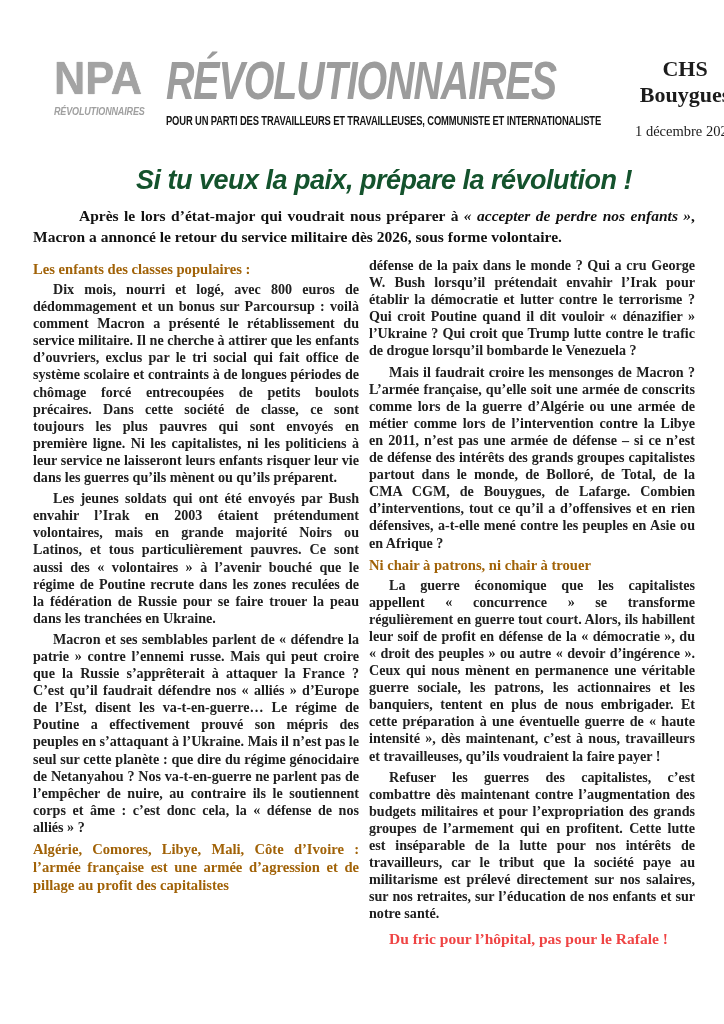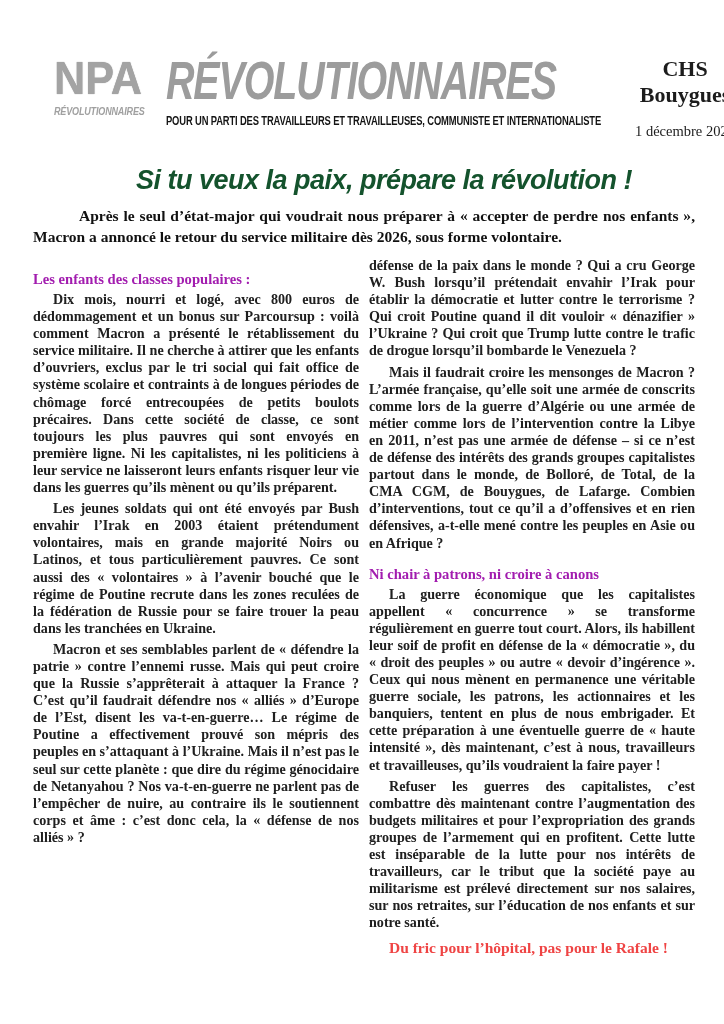--- a/index.html
+++ b/index.html
@@ -66,33 +66,33 @@
     font-weight:bold; font-style:italic;
     font-size:27px; letter-spacing:-0.5px; color:#14532d;
   }
 
   
   .intro {
     position:absolute; top:206px; left:33px; width:662px;
     font-weight:bold; font-size:15.5px; line-height:20.5px;
     text-align:justify; text-indent:46px; color:#111;
   }
-  .intro .quote { }
+  .intro .quote { font-style:italic; }
 
   
   .columns {
     position:absolute; top:257px; left:33px; width:662px;
     display:flex; gap:10px;
   }
   .col { width:326px; flex:0 0 auto; font-size:14.1px; line-height:17.1px; text-align:justify; color:#202020; }
   .col p { margin:0 0 4px 0; text-indent:20px;font-weight:bold; }
   .col p.no-indent { text-indent:0; }
   .col .subhead {
     font-weight:bold; font-size:14.6px; line-height:18px;
-    margin:13px 0 3px 0; text-align:justify; text-indent:0; color:#a21caf;
+    margin:3px 0 3px 0; text-align:justify; text-indent:0; color:#a16207;
   }
   .col .subhead .line { display:block; }
   .slogan {
     font-weight:bold; font-size:15.5px; margin-top:8px;
     text-indent:20px; color:#ef4444;
   }
 </style>
 </head>
 <body>
 
@@ -111,37 +111,38 @@
       <div class="edition-name">
         <div>CHS</div>
         <div>Bouygues</div>
       </div>
       <div class="edition-date">1 décembre 2025</div>
     </div>
   </div>
 
   <div class="headline">Si tu veux la paix, prépare la révolution !</div>
 
-  <div class="intro"><span>Après le seul d’état-major qui voudrait nous préparer à </span><span class="quote">« accepter de perdre nos enfants »</span><span>, Macron a annoncé le retour du service militaire dès 2026, sous forme volontaire.</span></div>
+  <div class="intro"><span>Après le lors d’état-major qui voudrait nous préparer à </span><span class="quote">« accepter de perdre nos enfants »</span><span>, Macron a annoncé le retour du service militaire dès 2026, sous forme volontaire.</span></div>
 
   <div class="columns">
 
     <div class="col">
       <div class="subhead">
         <span class="line">Les enfants des classes populaires :</span>
       </div>
       <p>Dix mois, nourri et logé, avec 800 euros de dédommagement et un bonus sur Parcoursup : voilà comment Macron a présenté le rétablissement du service militaire. Il ne cherche à attirer que les enfants d’ouvriers, exclus par le tri social qui fait office de système scolaire et contraints à de longues périodes de chômage forcé entrecoupées de petits boulots précaires. Dans cette société de classe, ce sont toujours les plus pauvres qui sont envoyés en première ligne. Ni les capitalistes, ni les politiciens à leur service ne laisseront leurs enfants risquer leur vie dans les guerres qu’ils mènent ou qu’ils préparent.</p>
       <p>Les jeunes soldats qui ont été envoyés par Bush envahir l’Irak en 2003 étaient prétendument volontaires, mais en grande majorité Noirs ou Latinos, et tous particulièrement pauvres. Ce sont aussi des « volontaires » à l’avenir bouché que le régime de Poutine recrute dans les zones reculées de la fédération de Russie pour se faire trouer la peau dans les tranchées en Ukraine.</p>
       <p>Macron et ses semblables parlent de « défendre la patrie » contre l’ennemi russe. Mais qui peut croire que la Russie s’apprêterait à attaquer la France ? C’est qu’il faudrait défendre nos « alliés » d’Europe de l’Est, disent les va-t-en-guerre… Le régime de Poutine a effectivement prouvé son mépris des peuples en s’attaquant à l’Ukraine. Mais il n’est pas le seul sur cette planète : que dire du régime génocidaire de Netanyahou ? Nos va-t-en-guerre ne parlent pas de l’empêcher de nuire, au contraire ils le soutiennent corps et âme : c’est donc cela, la « défense de nos alliés » ?</p>
+      <div class="subhead">Algérie, Comores, Libye, Mali, Côte d’Ivoire : l’armée française est une armée d’agression et de pillage au profit des capitalistes</div>
     </div>
 
     <div class="col">
       <p class="no-indent">défense de la paix dans le monde ? Qui a cru George W. Bush lorsqu’il prétendait envahir l’Irak pour établir la démocratie et lutter contre le terrorisme ? Qui croit Poutine quand il dit vouloir « dénazifier » l’Ukraine ? Qui croit que Trump lutte contre le trafic de drogue lorsqu’il bombarde le Venezuela ?</p>
       <p>Mais il faudrait croire les mensonges de Macron ? L’armée française, qu’elle soit une armée de conscrits comme lors de la guerre d’Algérie ou une armée de métier comme lors de l’intervention contre la Libye en 2011, n’est pas une armée de défense – si ce n’est de défense des intérêts des grands groupes capitalistes partout dans le monde, de Bolloré, de Total, de la CMA CGM, de Bouygues, de Lafarge. Combien d’interventions, tout ce qu’il a d’offensives et en rien défensives, a-t-elle mené contre les peuples en Asie ou en Afrique ?</p>
-      <div class="subhead">Ni chair à patrons, ni croire à canons</div>
+      <div class="subhead">Ni chair à patrons, ni chair à trouer</div>
       <p>La guerre économique que les capitalistes appellent « concurrence » se transforme régulièrement en guerre tout court. Alors, ils habillent leur soif de profit en défense de la « démocratie », du « droit des peuples » ou autre « devoir d’ingérence ». Ceux qui nous mènent en permanence une véritable guerre sociale, les patrons, les actionnaires et les banquiers, tentent en plus de nous embrigader. Et cette préparation à une éventuelle guerre de « haute intensité », dès maintenant, c’est à nous, travailleurs et travailleuses, qu’ils voudraient la faire payer !</p>
       <p>Refuser les guerres des capitalistes, c’est combattre dès maintenant contre l’augmentation des budgets militaires et pour l’expropriation des grands groupes de l’armement qui en profitent. Cette lutte est inséparable de la lutte pour nos intérêts de travailleurs, car le tribut que la société paye au militarisme est prélevé directement sur nos salaires, sur nos retraites, sur l’éducation de nos enfants et sur notre santé.</p>
       <div class="slogan">Du fric pour l’hôpital, pas pour le Rafale !</div>
     </div>
 
   </div>
 
 </div>
 
 </body></html>

